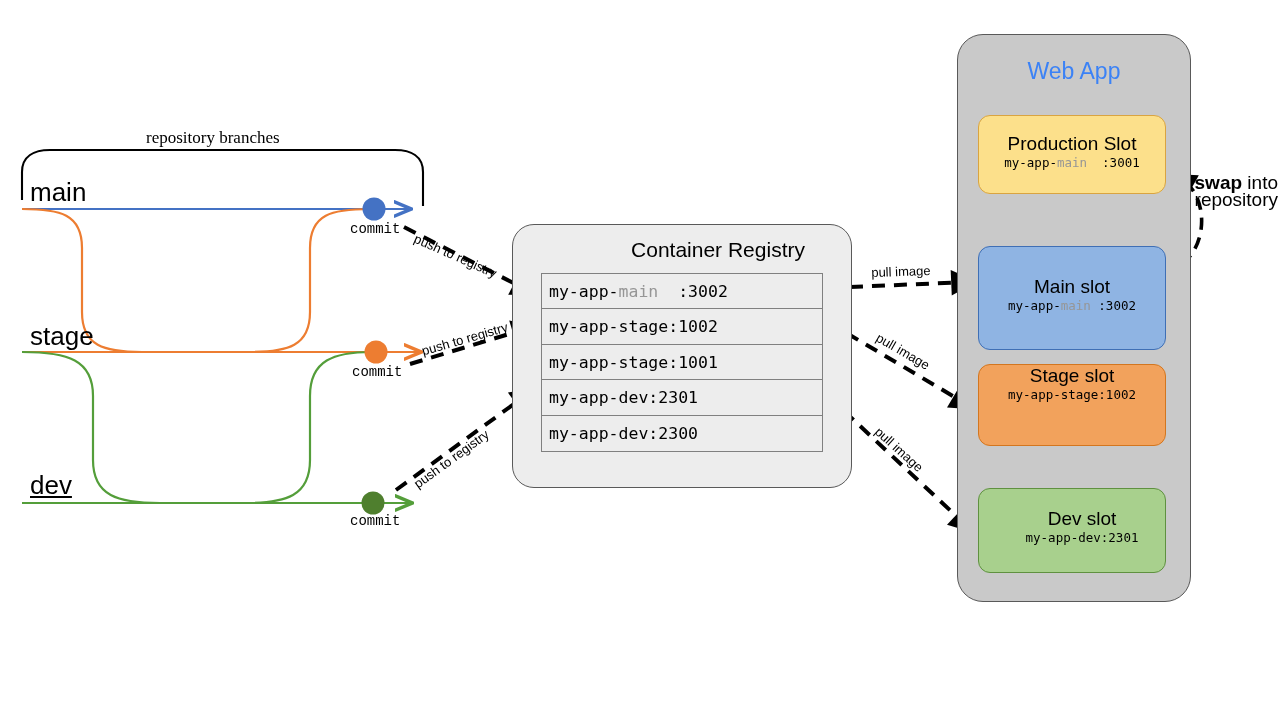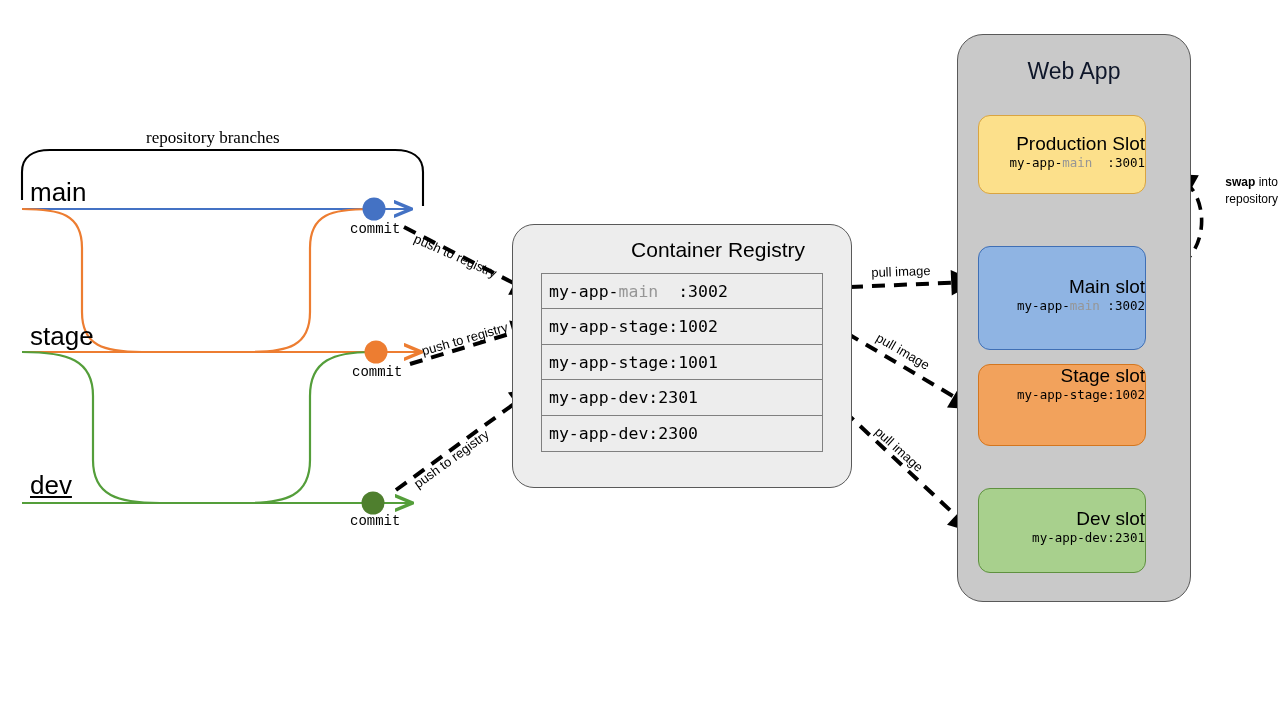--- a/index.html
+++ b/index.html
@@ -39,21 +39,21 @@
   .bracket-lbl {
     font-size: 17px;
     font-family: Liberation Serif, serif;
   }
   .edge-lbl {
     font-size: 13px;
     font-family: "Liberation Sans", sans-serif;
   }
   .swap-lbl {
     position: absolute;
-    font-size: 12px;
+    font-size: 19px;
     font-family: "Liberation Sans", sans-serif;
     color: #000000;
     line-height: 17px;
     text-align: right;
   }
   .swap-lbl b { font-weight: bold; }
 
   
   #registry-box {
     position: absolute;
@@ -110,29 +110,29 @@
     border-radius: 26px;
     box-sizing: border-box;
   }
   #webapp-title {
     position: absolute;
     left: 957px;
     top: 58px;
     width: 234px;
     text-align: center;
     font-size: 23px;
-    color: #0f172a;
+    color: #3b82f6;
   }
   .slot {
     position: absolute;
     left: 978px;
-    width: 168px;
+    width: 188px;
     border-radius: 12px;
     box-sizing: border-box;
-    text-align: right;
+    text-align: center;
   }
   .slot .slot-title {
     font-size: 19px;
     color: #000;
     display: block;
   }
   .slot .slot-tag {
     font-family: "DejaVu Sans Mono", monospace;
     font-size: 12.5px;
     color: #000;

